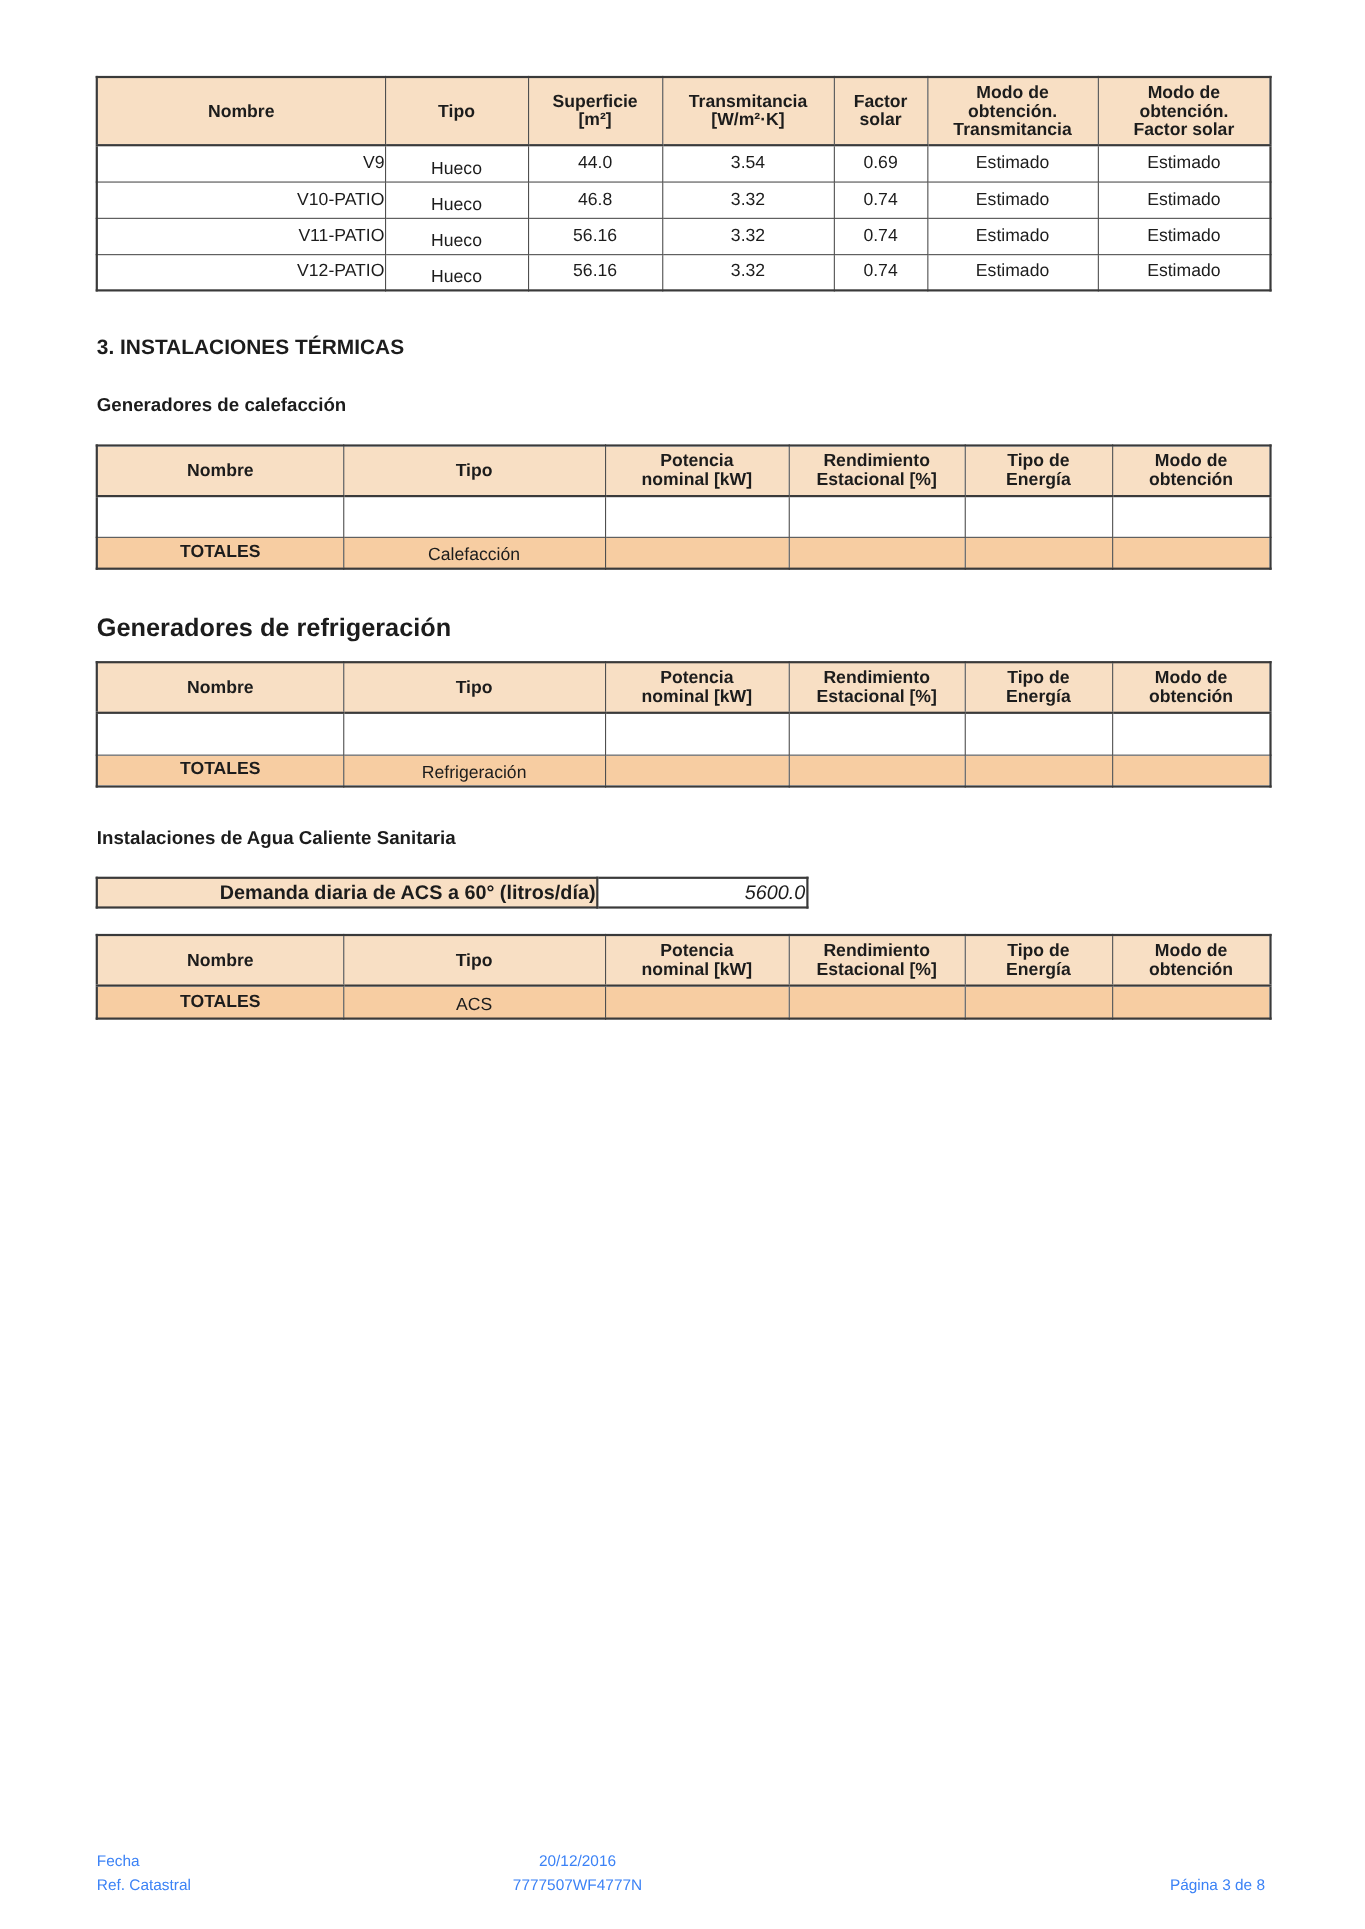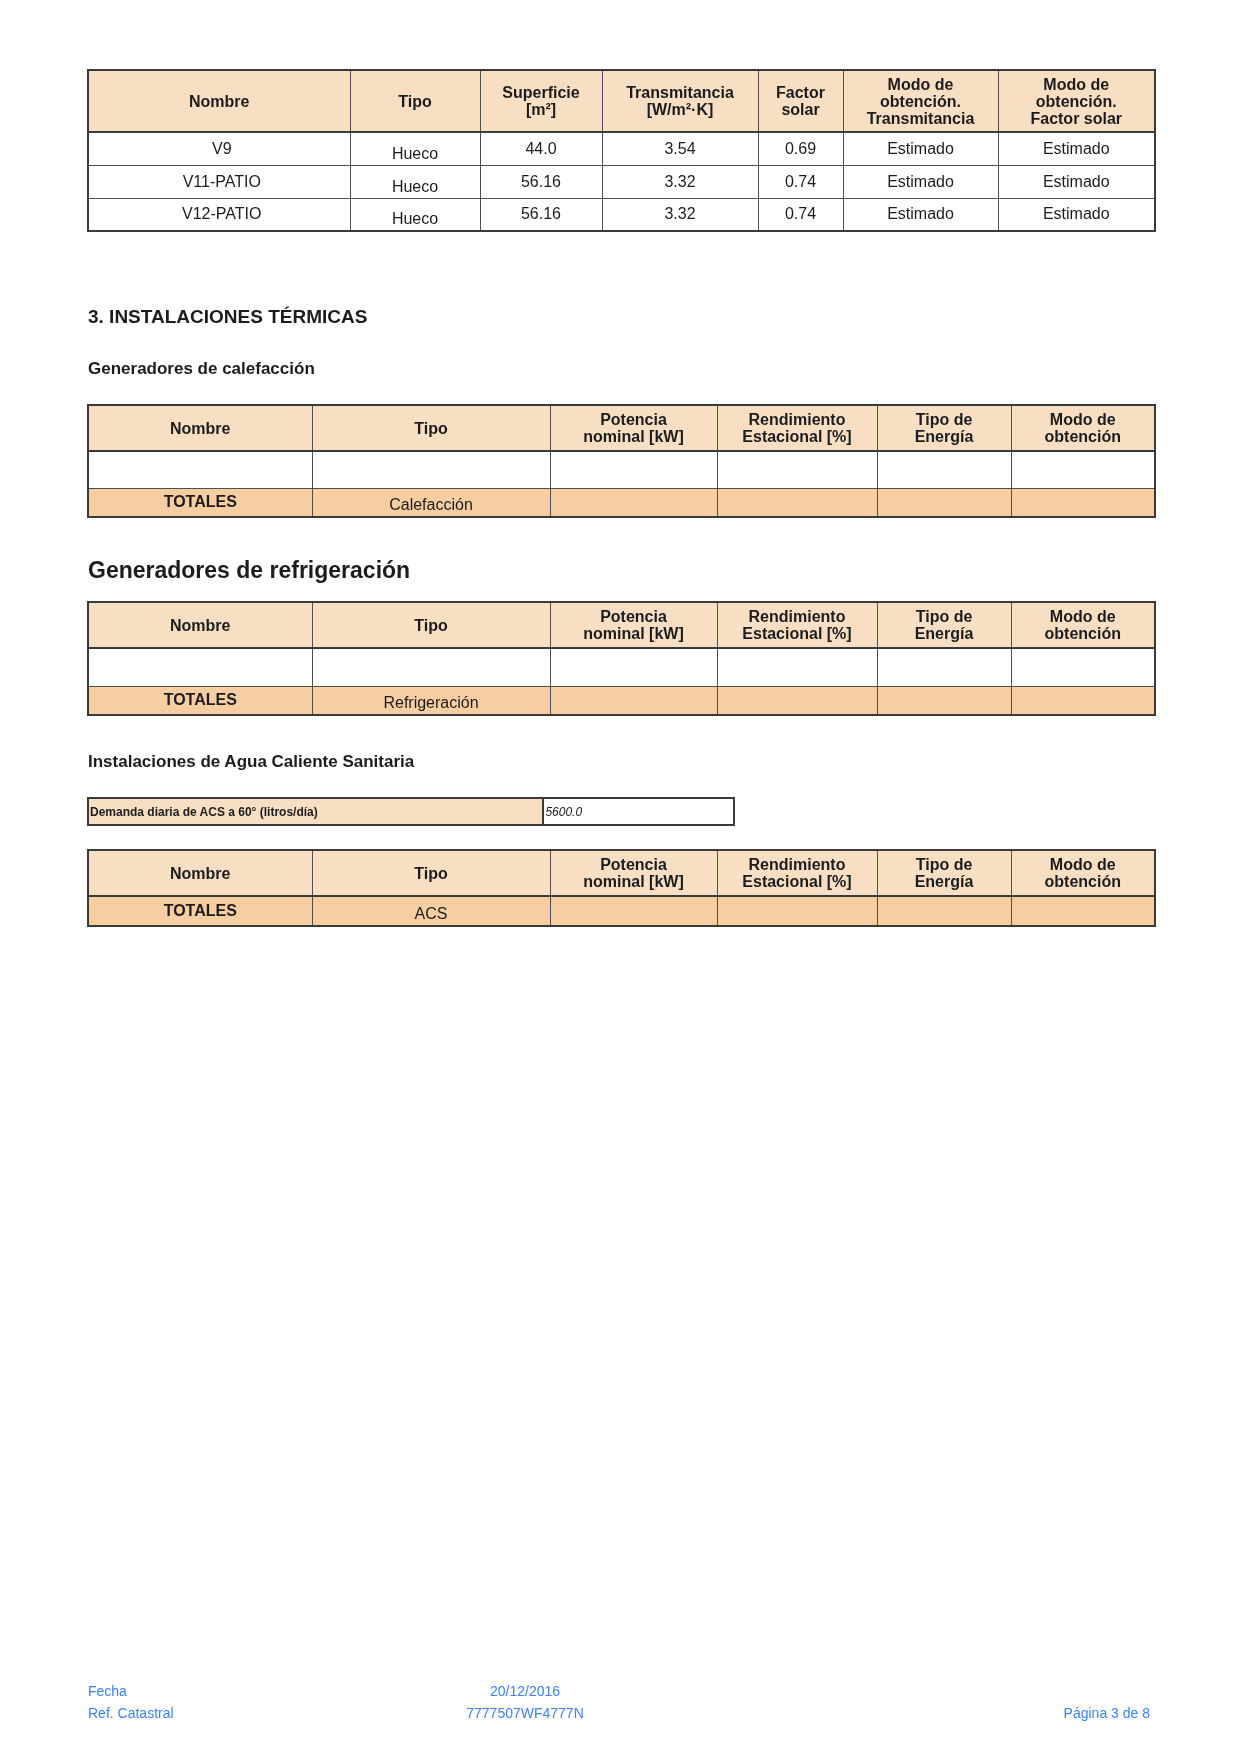--- a/index.html
+++ b/index.html
@@ -27,33 +27,33 @@
   }
   .tbl thead th {
     background:#f8dfc4;
     font-weight:bold;
     text-align:center;
     vertical-align:middle;
     white-space:pre-line;
     line-height:17px;
     border-bottom:2px solid #3a3a3a;
   }
-  .tbl td.name { text-align:center; padding-left:5px; vertical-align:middle; }
+  .tbl td.name { text-align:right; padding-left:5px; vertical-align:middle; }
   .tbl td.c    { text-align:center; vertical-align:middle; }
   .tbl td.tipo { text-align:center; vertical-align:bottom; padding-bottom:2px; }
   .tbl tr.totals td { background:#f7cda2; }
   .tbl tr.totals td.name { text-align:center; font-weight:bold; padding-left:0; }
   
   table.demand {
     position:absolute;
     border-collapse:collapse;
     table-layout:fixed;
     border:2px solid #3a3a3a;
   }
-  .demand td { border:2px solid #3a3a3a; font-size:12px; text-align:left; vertical-align:middle; }
+  .demand td { border:2px solid #3a3a3a; font-size:18px; text-align:right; vertical-align:middle; }
   .demand td.dlabel { background:#f8dfc4; font-weight:bold; }
   .demand td.dvalue { background:#ffffff;font-style:italic; }
   
   .heading { position:absolute; font-weight:bold; white-space:nowrap; }
   #h-section { left:88px; top:306px; font-size:19px; }
   #h-heating { left:88px; top:359px; font-size:17px; }
   #h-cooling { left:88px; top:557px; font-size:23px; }
   #h-dhw     { left:88px; top:752px; font-size:17px; }
   
   #t-windows { left:87px; top:69px;  width:1069px; }
@@ -114,20 +114,29 @@
       <tr>
         <td class="name">V9</td>
         <td class="tipo">Hueco</td>
         <td class="c">44.0</td>
         <td class="c">3.54</td>
         <td class="c">0.69</td>
         <td class="c">Estimado</td>
         <td class="c">Estimado</td>
       </tr>
       <tr>
+        <td class="name">V10-PATIO</td>
+        <td class="tipo">Hueco</td>
+        <td class="c">46.8</td>
+        <td class="c">3.32</td>
+        <td class="c">0.74</td>
+        <td class="c">Estimado</td>
+        <td class="c">Estimado</td>
+      </tr>
+      <tr>
         <td class="name">V11-PATIO</td>
         <td class="tipo">Hueco</td>
         <td class="c">56.16</td>
         <td class="c">3.32</td>
         <td class="c">0.74</td>
         <td class="c">Estimado</td>
         <td class="c">Estimado</td>
       </tr>
       <tr>
         <td class="name">V12-PATIO</td>

